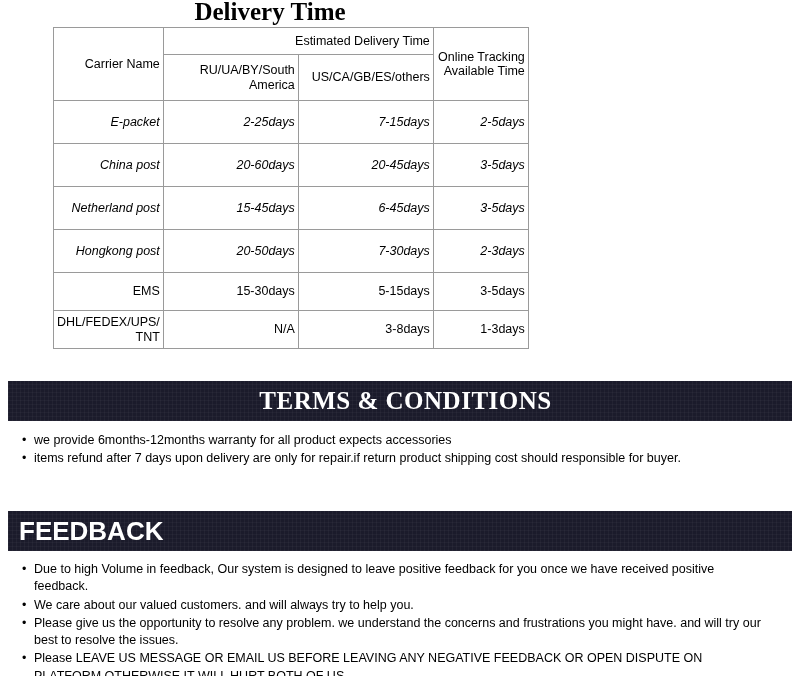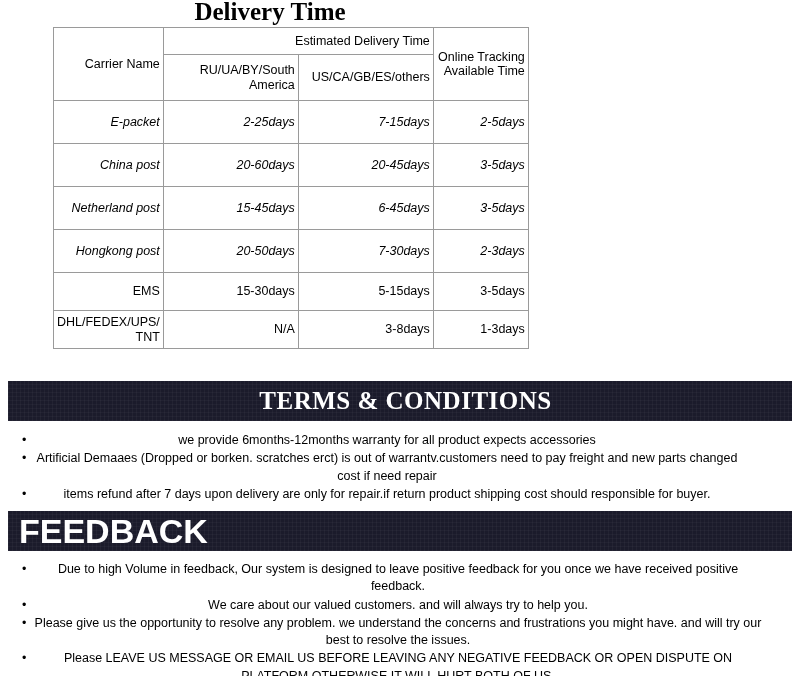--- a/index.html
+++ b/index.html
@@ -73,38 +73,37 @@
   .bar-feedback { top: 511px; height: 40px; }
   .bar-label {
     font-family: "Liberation Serif", serif;
     font-weight: bold;
     padding-left: 11px;
     letter-spacing: 0.5px;
   }
   .bar-terms .bar-label { font-size: 25px; }
   .bar-feedback .bar-label {
     font-family: "Liberation Sans", sans-serif;
-    font-size: 34px;
+    font-size: 26px;
     letter-spacing: 0px;
   }
 
   
   ul.bullets {
     position: absolute;
     margin: 0;
     padding: 0 0 0 34px;
     list-style: none;
     font-size: 12.5px;
     line-height: 1.38;
   }
   ul.bullets li {
     position: relative;
     padding-left: 0;
     margin-bottom: 1px;
-    text-align: center;
   }
   ul.bullets li::before {
     content: "\2022";
     position: absolute;
     left: -12px;
     top: 0;
   }
   .terms-list { top: 432px; width: 740px; }
   .feedback-list { top: 561px; width: 762px; }
   .feedback-list li { margin-bottom: 3px; }
@@ -168,21 +167,20 @@
       </tbody>
     </table>
   </div>
 
   <div class="bar bar-terms">
     <span class="bar-label">TERMS &amp; CONDITIONS</span>
   </div>
 
   <ul class="bullets terms-list">
     <li>we provide 6months-12months warranty for all product expects accessories</li>
-    <li>Artificial Demaaes (Dropped or borken. scratches erct) is out of warrantv.customers need to pay freight and new parts changed cost if need repair</li>
     <li>items refund after 7 days upon delivery are only for repair.if return product shipping cost should responsible for buyer.</li>
   </ul>
 
   <div class="bar bar-feedback">
     <span class="bar-label">FEEDBACK</span>
   </div>
 
   <ul class="bullets feedback-list">
     <li>Due to high Volume in feedback, Our system is designed to leave positive feedback for you once we have received positive feedback.</li>
     <li>We care about our valued customers. and will always try to help you.</li>

